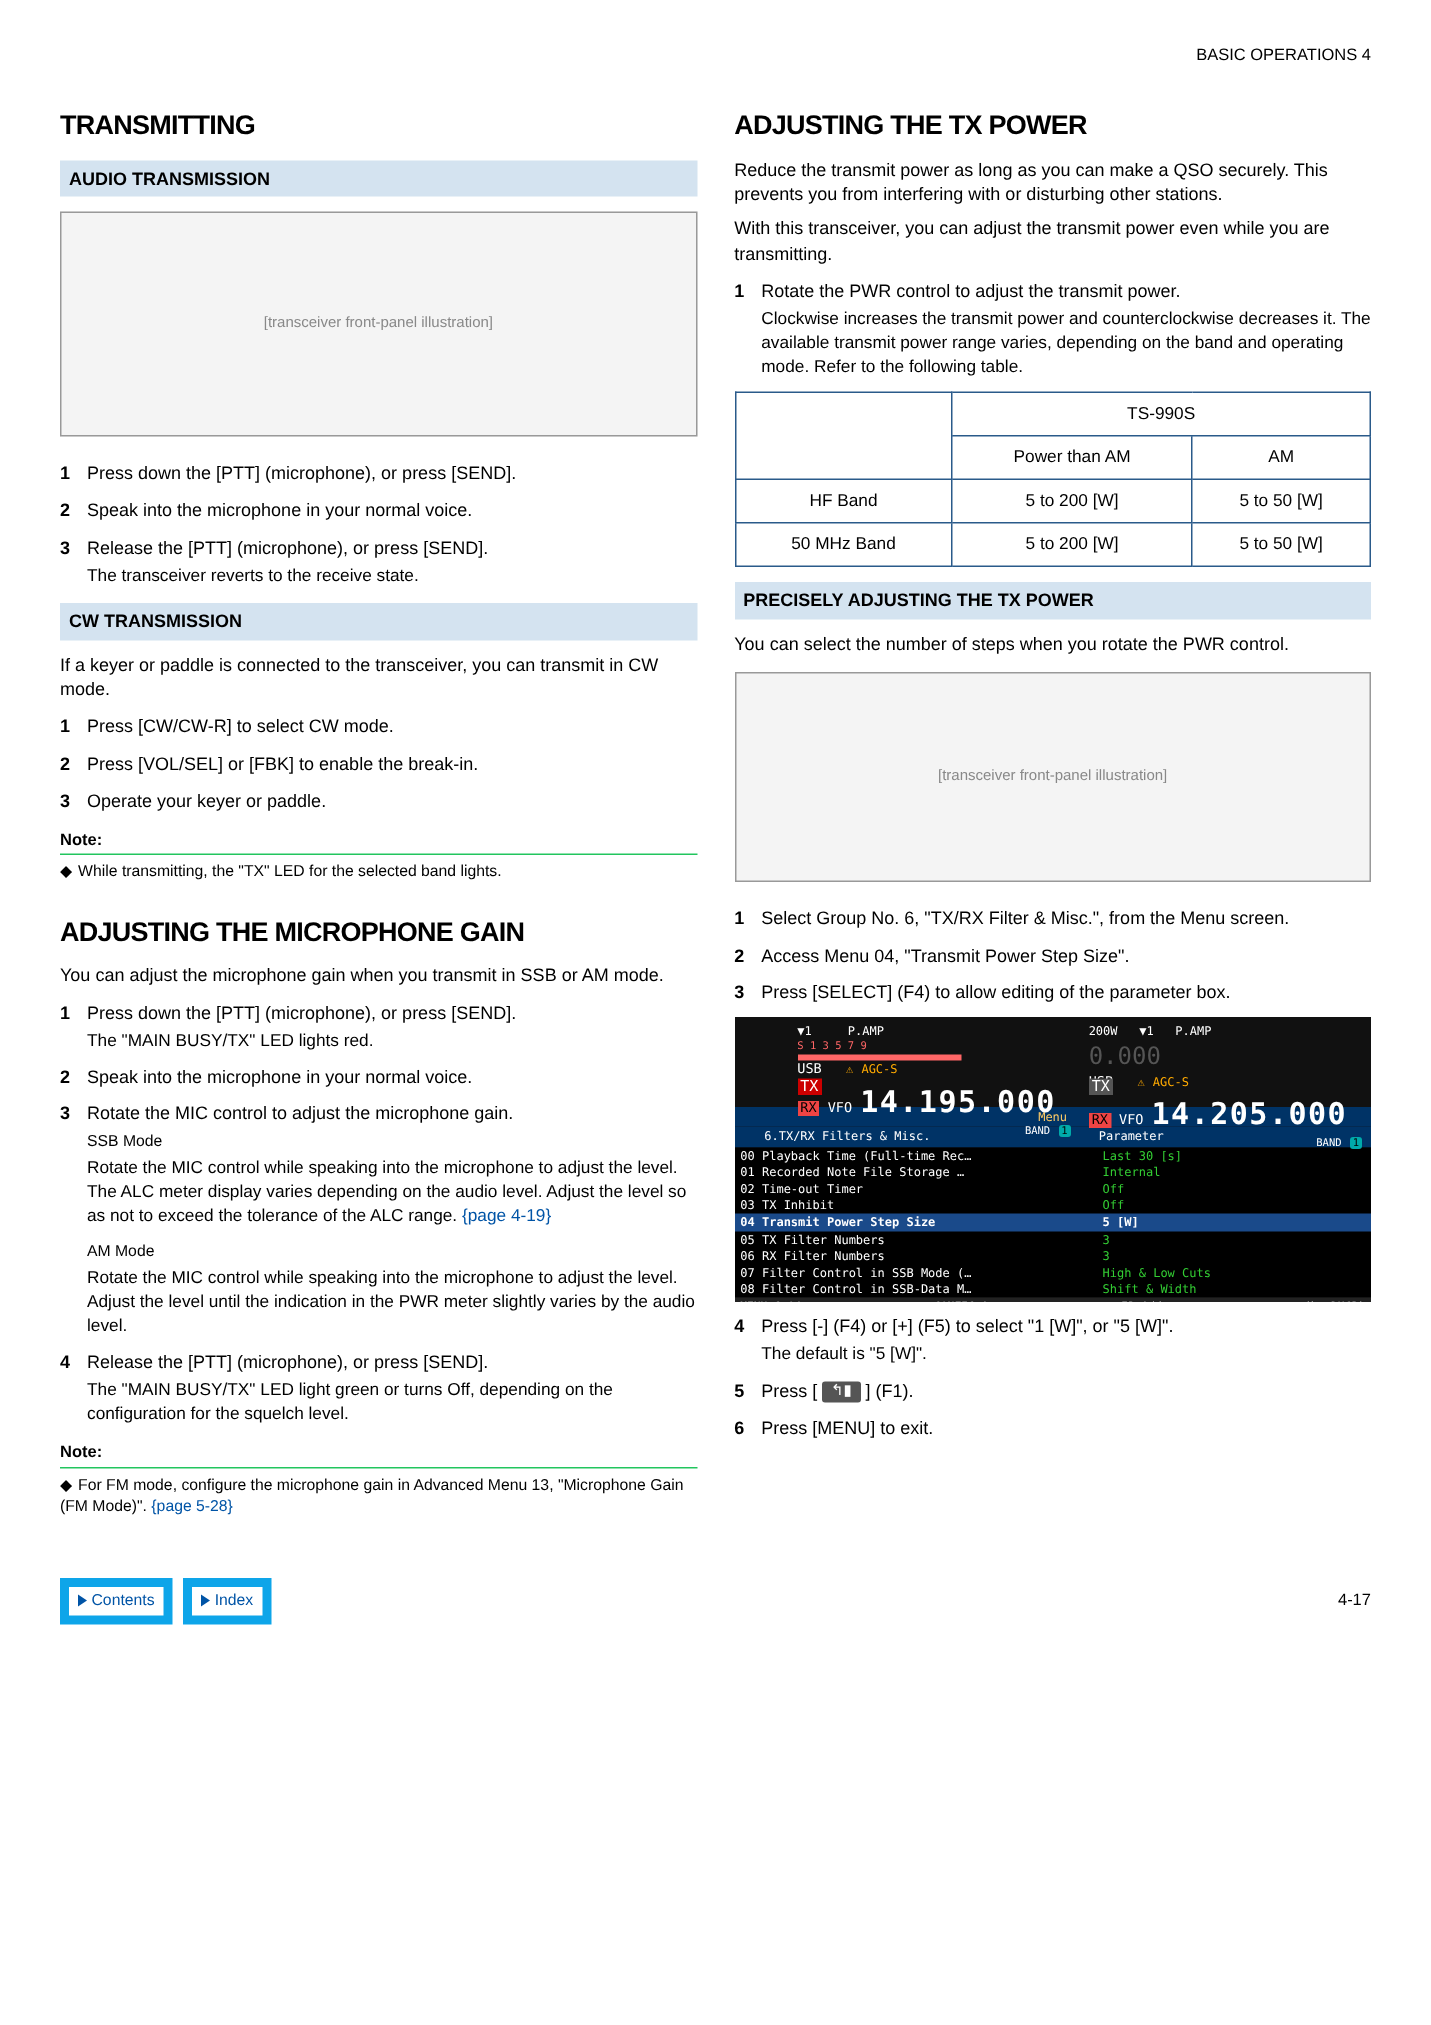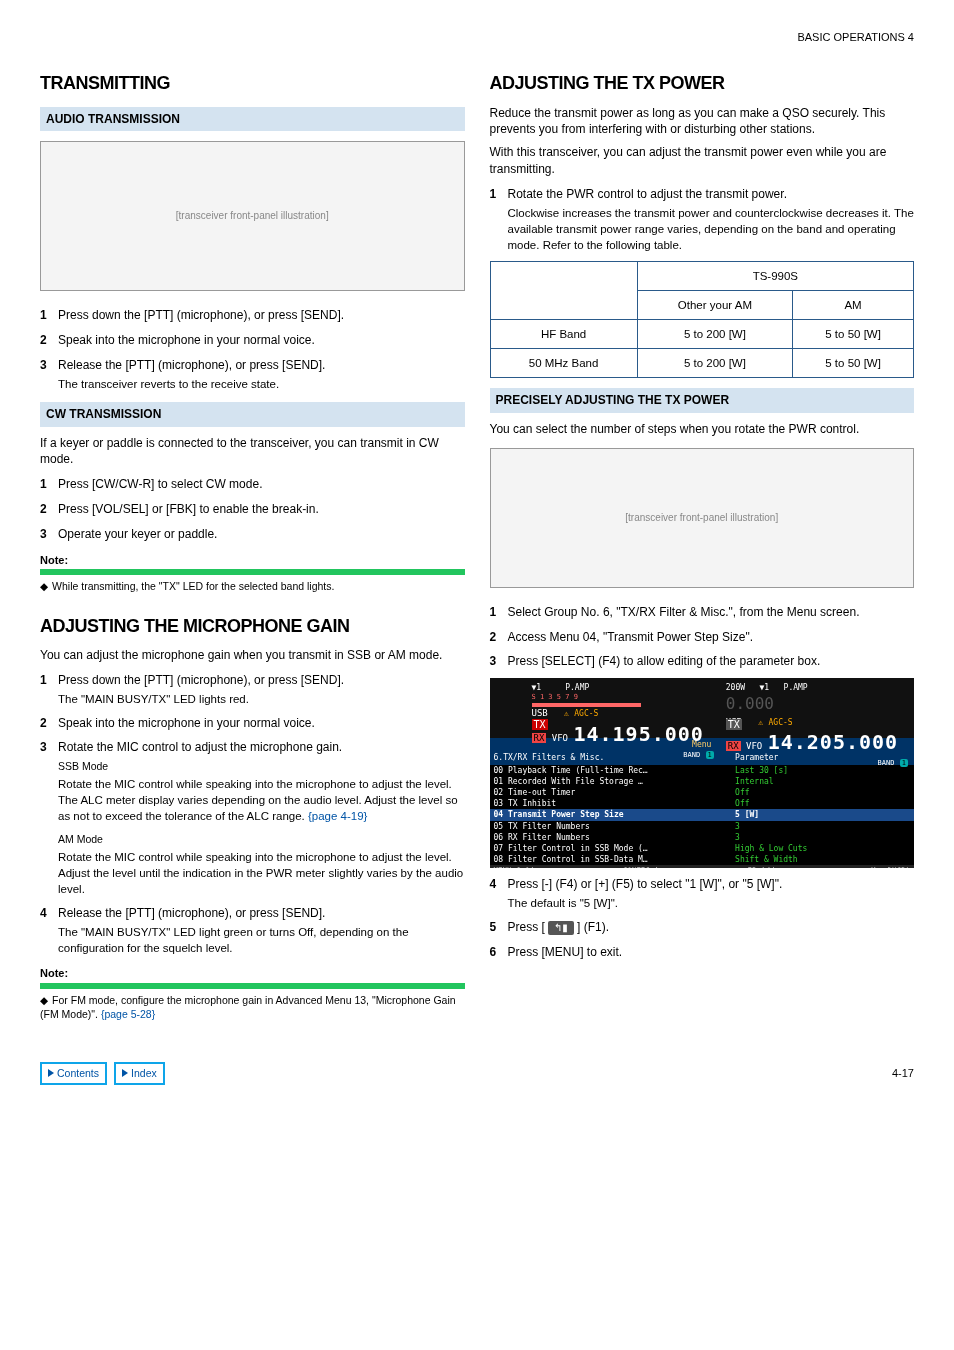--- a/index.html
+++ b/index.html
@@ -33,21 +33,21 @@
     margin: 10px 0 16px 0;
     box-sizing: border-box;
     display:flex; align-items:center; justify-content:center;
     color:#888; font-size:10px;
   }
   ol.steps { list-style: none; padding: 0; margin: 8px 0; }
   ol.steps > li { margin-bottom: 8px; position: relative; padding-left: 18px; }
   ol.steps > li .num { position:absolute; left:0; top:0; font-weight:bold; }
   .subline { display:block; margin-top:2px; font-size:11.5px; }
   .note-box { margin-top:10px; }
-  .note-title { font-weight:bold; font-size:11px; border-bottom:6px solid #22c55e; display:block; padding-bottom:1px;}
+  .note-title { font-weight:bold; font-size:11px; border-bottom:1px solid #22c55e; display:block; padding-bottom:1px;}
   .note-body { font-size:10.5px; padding:4px 0 0 0; }
   .note-body .dia { margin-right:4px; }
   .link { color: #0054a6; }
   table.power {
     border-collapse: collapse;
     width: 100%;
     margin: 8px 0 10px 0;
     font-size: 11.5px;
   }
   table.power th, table.power td {
@@ -62,29 +62,29 @@
     box-sizing:border-box; overflow:hidden; color:#fff; font-family: monospace; font-size:9px;
   }
   .screen-top { display:flex; height:60px;padding-left:36px; }
   .pane { flex:1; padding:4px 6px; position:relative; }
   .pane .amp { font-size:8px; }
   .pane .bigfreq { font-size:20px; letter-spacing:1px; font-weight:bold; }
   .pane .tag { position:absolute; left:6px; bottom:6px; font-size:10px; }
   .tx-label { background:#c00; padding:0 2px; }
   .rx-label { background:#ef4444; padding:0 2px; color:#000;}
   .menu-strip { background:#036; color:#fc6; text-align:center; font-size:8px; padding:1px 0;}
-  .param-hdr { background:#036; padding:1px 4px; font-size:8px; color:#fff; display:flex;}
+  .param-hdr { background:#036; padding:1px 20px; font-size:8px; color:#fff; display:flex;}
   .mrow { display:flex; font-size:8px; padding:0 4px; }
   .mrow.sel { background:#1a4a8a;font-weight:bold; }
   .mrow .ml { flex:0 0 58%; }
   .mrow .mr { flex:1; color:#3c3;}
   .mrow.sel .mr { color:#fff; }
   .bottom-strip { display:flex; justify-content:space-between; font-size:7.5px; padding:1px 4px; background:#222;}
   .footer { display:flex; justify-content:space-between; align-items:center; margin-top:40px; font-size:11px;}
-  .f-btn { display:inline-flex; align-items:center; border:2px solid #0ea5e9; color:#0054a6; padding:2px 6px; font-size:10.5px; margin-right:4px;}
+  .f-btn { display:inline-flex; align-items:center; border:6px solid #0ea5e9; color:#0054a6; padding:2px 6px; font-size:10.5px; margin-right:4px;}
   .tri { display:inline-block; width:0;height:0;border-top:4px solid transparent;border-bottom:4px solid transparent;border-left:6px solid #0054a6; margin-right:3px;}
   .smallmode { font-size:10.5px; display:block; margin-top:3px;}
   .btn-icon { display:inline-block; background:#555; color:#fff; padding:0 3px; border-radius:2px; font-size:10px; line-height:14px; vertical-align:middle;}
   p { margin: 6px 0; }
   .band-label { color:#fff; font-size:7px; margin-left:2px;}
   .band-chip { background:#0aa; color:#000; padding:0 2px; font-size:7px; border-radius:2px;}
   .agc { color:#fa0; font-size:8px;}
   .box-wrap { background:#000; }
 </style>
 </head>
@@ -163,21 +163,21 @@
         <span class="subline">Clockwise increases the transmit power and counterclockwise decreases it. The available transmit power range varies, depending on the band and operating mode. Refer to the following table.</span></li>
     </ol>
 
     <table class="power">
       <tbody>
           <tr>
             <th rowspan="2"></th>
             <th colspan="2">TS-990S</th>
           </tr>
       <tr>
-            <th>Other your AM</th>
+            <th>Power than AM</th>
             <th>AM</th>
           </tr>
       <tr>
         <td>HF Band</td>
         <td>5 to 200 [W]</td>
         <td>5 to 50 [W]</td>
       </tr>
       <tr>
         <td>50 MHz Band</td>
         <td>5 to 200 [W]</td>
@@ -221,21 +221,21 @@
       <div class="param-hdr">
         <div style="flex:0 0 58%">6.TX/RX Filters &amp; Misc.</div>
         <div>Parameter</div>
       </div>
       <div class="box-wrap">
         <div class="mrow">
             <div class="ml"><span>00</span> <span>Playback Time (Full-time Rec…</span></div>
             <div class="mr">Last 30 [s]</div>
           </div>
         <div class="mrow">
-            <div class="ml"><span>01</span> <span>Recorded With File Storage …</span></div>
+            <div class="ml"><span>01</span> <span>Recorded Note File Storage …</span></div>
             <div class="mr">Internal</div>
           </div>
         <div class="mrow">
             <div class="ml"><span>02</span> <span>Time-out Timer</span></div>
             <div class="mr">Off</div>
           </div>
         <div class="mrow">
             <div class="ml"><span>03</span> <span>TX Inhibit</span></div>
             <div class="mr">Off</div>
           </div>

